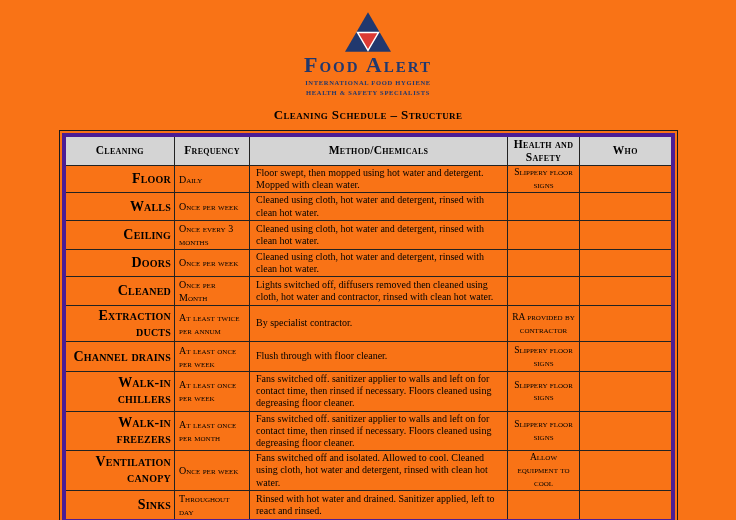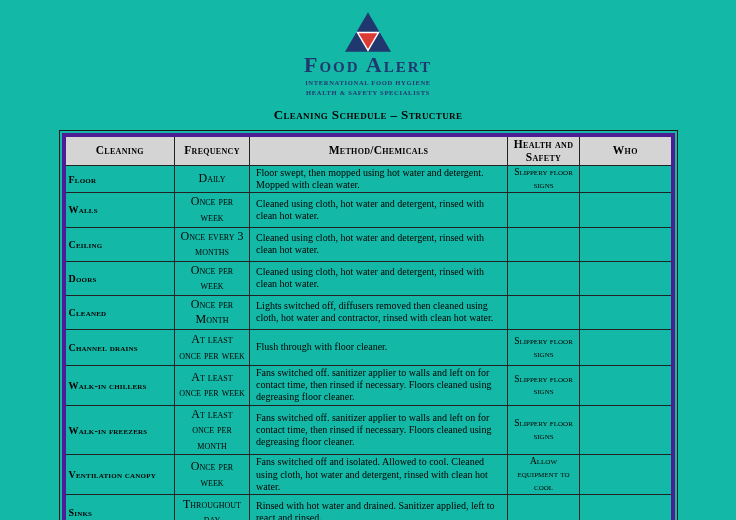--- a/index.html
+++ b/index.html
@@ -10,21 +10,21 @@
   body {
     width: 736px;
     height: 520px;
     font-family: "Liberation Serif", serif;
     color: #000;
     overflow: hidden;
   }
   .page {
     width: 736px;
     height: 520px;
-    background: #14b8a6;
+    background: #f97316;
     box-sizing: border-box;
   }
   .doc-header {
     text-align: center;
     padding-top: 12px;
   }
   .logo-triangle svg {
     display: block;
     margin: 0 auto;
   }
@@ -78,29 +78,28 @@
     font-size: 11.5px;
     font-weight: bold;
     letter-spacing: 0.3px;
     text-align: center;
     padding: 1px 2px;
     line-height: 1.15;
   }
   td.cell-cleaning {
     font-variant: small-caps;
     font-weight: bold;
-    font-size: 10px;
-    text-align: left;
+    font-size: 14px;
+    text-align: right;
     padding: 1px 3px;
     letter-spacing: 0.2px;
   }
   td.cell-frequency {
     font-variant: small-caps;
-    font-size: 12px;
-    text-align: center;
+    font-size: 10px;
     line-height: 1.3;
     padding: 1px 4px;
   }
   td.cell-method {
     font-size: 10px;
     text-align: left;
     line-height: 1.22;
     padding: 1px 6px;
   }
   td.cell-health-safety {
@@ -201,20 +200,27 @@
             <td class="cell-who"></td>
           </tr>
           <tr>
             <td class="cell-cleaning">Cleaned</td>
             <td class="cell-frequency">Once per Month</td>
             <td class="cell-method">Lights switched off, diffusers removed then cleaned using cloth, hot water and contractor, rinsed with clean hot water.</td>
             <td class="cell-health-safety"></td>
             <td class="cell-who"></td>
           </tr>
           <tr>
+            <td class="cell-cleaning">Extraction ducts</td>
+            <td class="cell-frequency">At least twice per annum</td>
+            <td class="cell-method">By specialist contractor.</td>
+            <td class="cell-health-safety">RA provided by contractor</td>
+            <td class="cell-who"></td>
+          </tr>
+          <tr>
             <td class="cell-cleaning">Channel drains</td>
             <td class="cell-frequency">At least once per week</td>
             <td class="cell-method">Flush through with floor cleaner.</td>
             <td class="cell-health-safety">Slippery floor signs</td>
             <td class="cell-who"></td>
           </tr>
           <tr>
             <td class="cell-cleaning">Walk-in chillers</td>
             <td class="cell-frequency">At least once per week</td>
             <td class="cell-method">Fans switched off. sanitizer applier to walls and left on for contact time, then rinsed if necessary. Floors cleaned using degreasing floor cleaner.</td>

